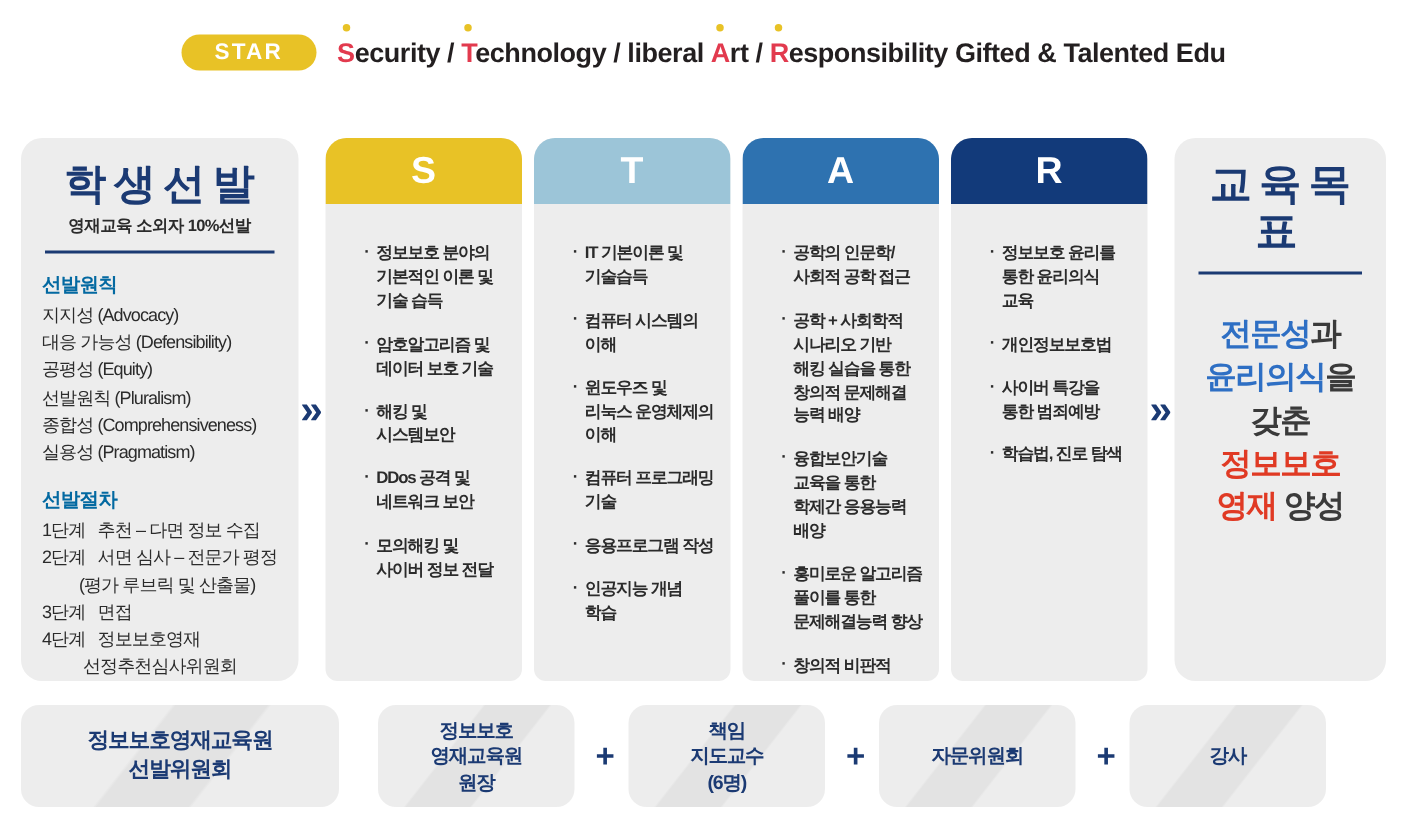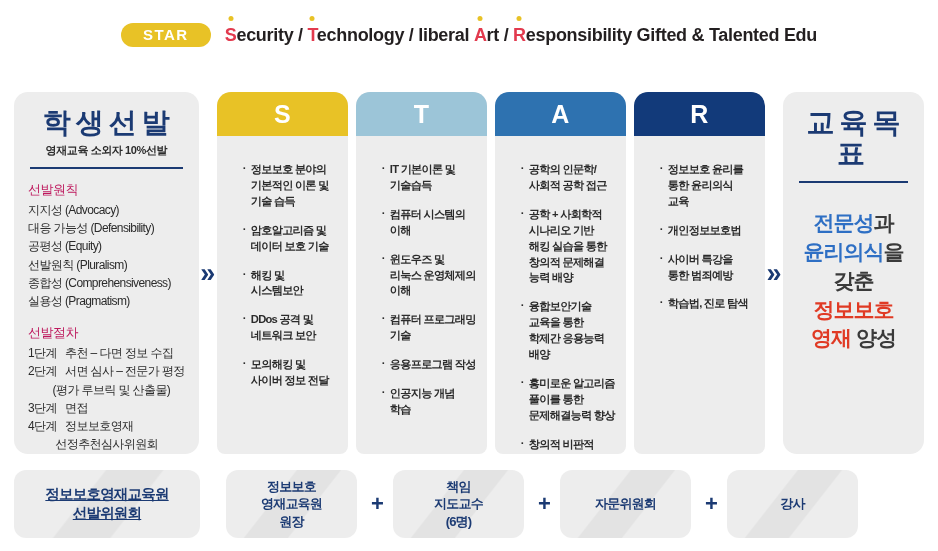--- a/index.html
+++ b/index.html
@@ -103,22 +103,22 @@
   }
 
   .side-rule {
     height: 2px;
     background: #1B3A73;
     margin: 9px 2px 12px 2px;
   }
 
   .sec-head {
     font-size: 13px;
-    font-weight: normal;
-    color: #be185d;
+    font-weight: bold;
+    color: #0369a1;
     letter-spacing: -0.5px;
     margin-bottom: 2px;
   }
 
   .sec-list {
     list-style: none;
   }
 
   .sec-list li {
     font-size: 12px;
@@ -234,21 +234,21 @@
     align-items: center;
     justify-content: center;
     text-align: center;
     font-size: 14.5px;
     font-weight: bold;
     color: #1B3A73;
     letter-spacing: -0.8px;
     line-height: 1.34;
   }
 
-  .bot-box.wide   { width: 186px; text-decoration: underline; }
+  .bot-box.wide   { width: 212px; }
   .bot-box.narrow { width: 131px; font-size: 13px; }
 
   .bot-spacer { width: 26px; }
 
   .plus {
     width: 8px;
     flex: 0 0 auto;
     margin: 0 14px;
     text-align: center;
     font-size: 22px;

